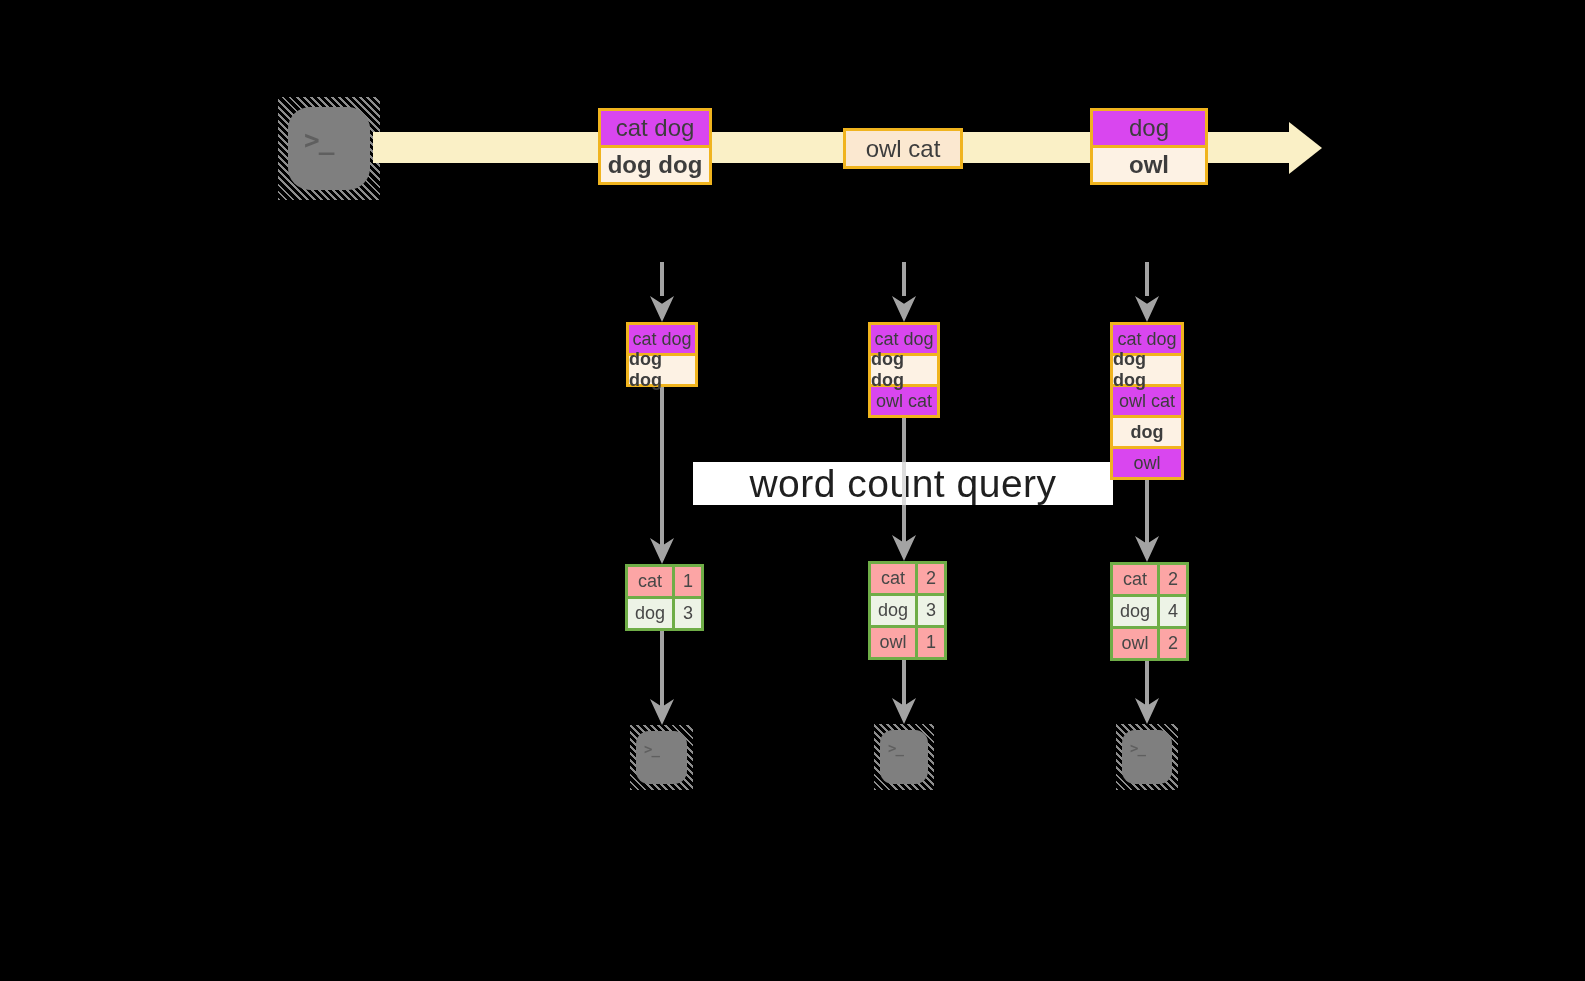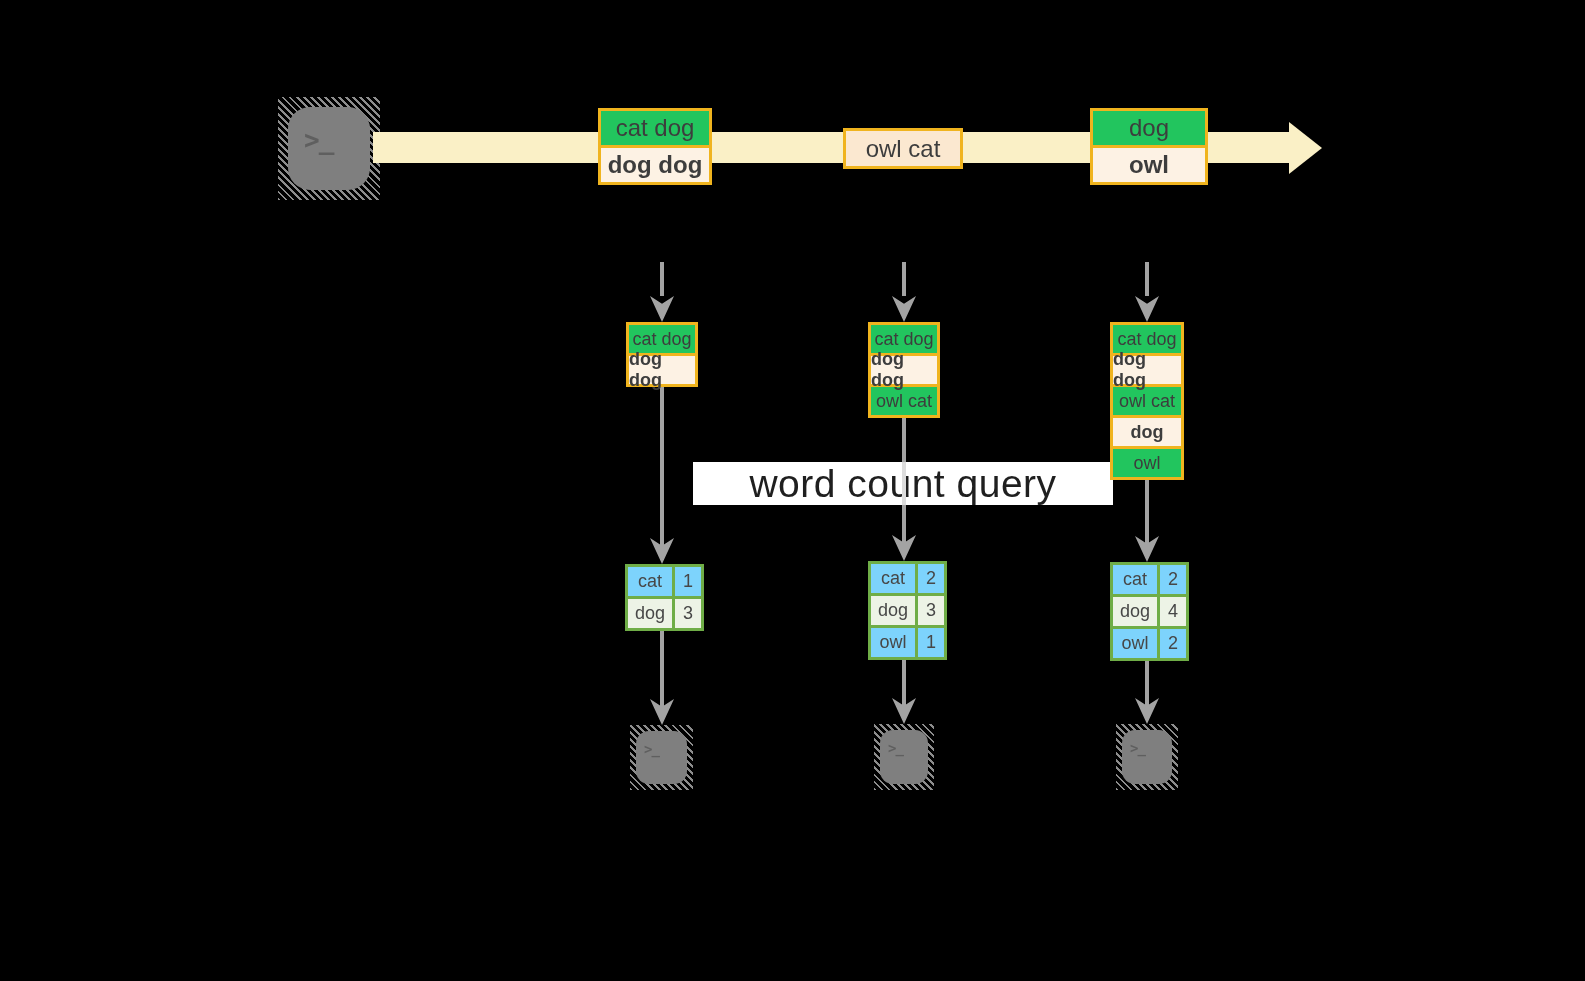--- a/index.html
+++ b/index.html
@@ -31,21 +31,21 @@
     box-sizing:border-box;border:3px solid #f0b41e;display:flex;align-items:center;
     justify-content:center;font-size:24px;color:#3d3d3d;height:40px;
   }
   .evrow + .evrow{margin-top:-3px;}
   .stack{position:absolute;z-index:4;}
   .strow{
     box-sizing:border-box;border:3px solid #f0b41e;display:flex;align-items:center;
     justify-content:center;font-size:18px;color:#3d3d3d;height:34px;
   }
   .strow + .strow{margin-top:-3px;}
-  .peach{background:#22c55e;}
+  .peach{background:#d946ef;}
   .cream{background:#fdf2e4;font-weight:bold;}
   .owlcat{background:#fbe8d0;}
   
   .vline{position:absolute;width:4px;background:#a3a3a3;z-index:1;}
   .vline-light{position:absolute;width:4px;background:#dcdcdc;z-index:3;}
   .ah{
     position:absolute;width:24px;height:26px;background:#a3a3a3;z-index:1;
     clip-path:polygon(0 0,50% 30%,100% 0,50% 100%);
   }
   
@@ -55,21 +55,21 @@
     letter-spacing:0.5px;
   }
   
   .gtable{position:absolute;border-collapse:collapse;z-index:2;}
   .gtable td{
     border:3px solid #6fad47;height:27px;text-align:center;font-size:18px;color:#474747;
     font-family:"Liberation Sans", sans-serif;
   }
   .gtable td.w{width:42px;}
   .gtable td.n{width:24px;}
-  .r-dark td{background:#7dd3fc;}
+  .r-dark td{background:#fca5a5;}
   .r-light td{background:#edf3e6;}
 </style>
 </head>
 <body>
 
 <div class="canvas">
 
   <div class="term" style="left:278px;top:97px;width:102px;height:103px;">
     <div class="term-inner" style="left:10px;top:10px;right:10px;bottom:10px;border-radius:22px;">
       <div class="term-glyph" style="left:16px;top:18px;font-size:26px;">&gt;_</div>

